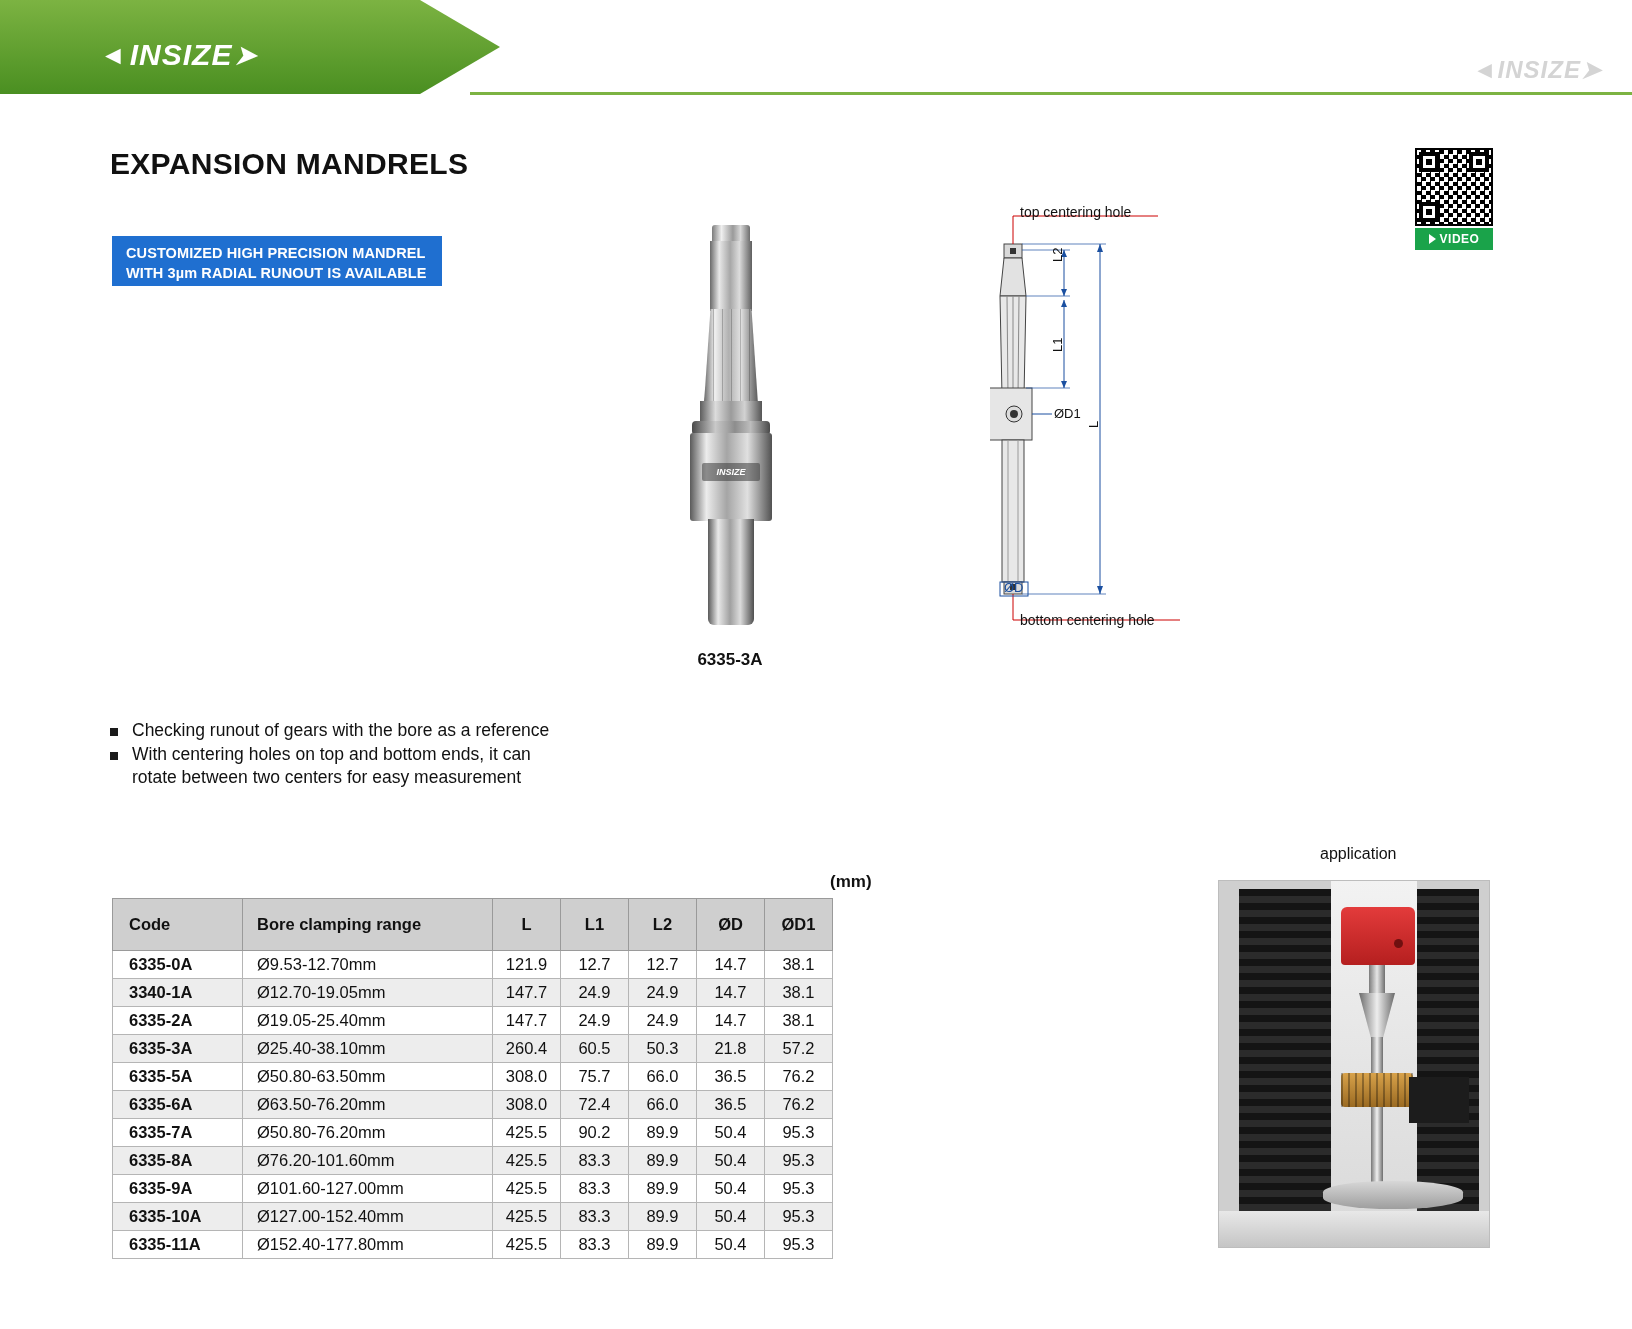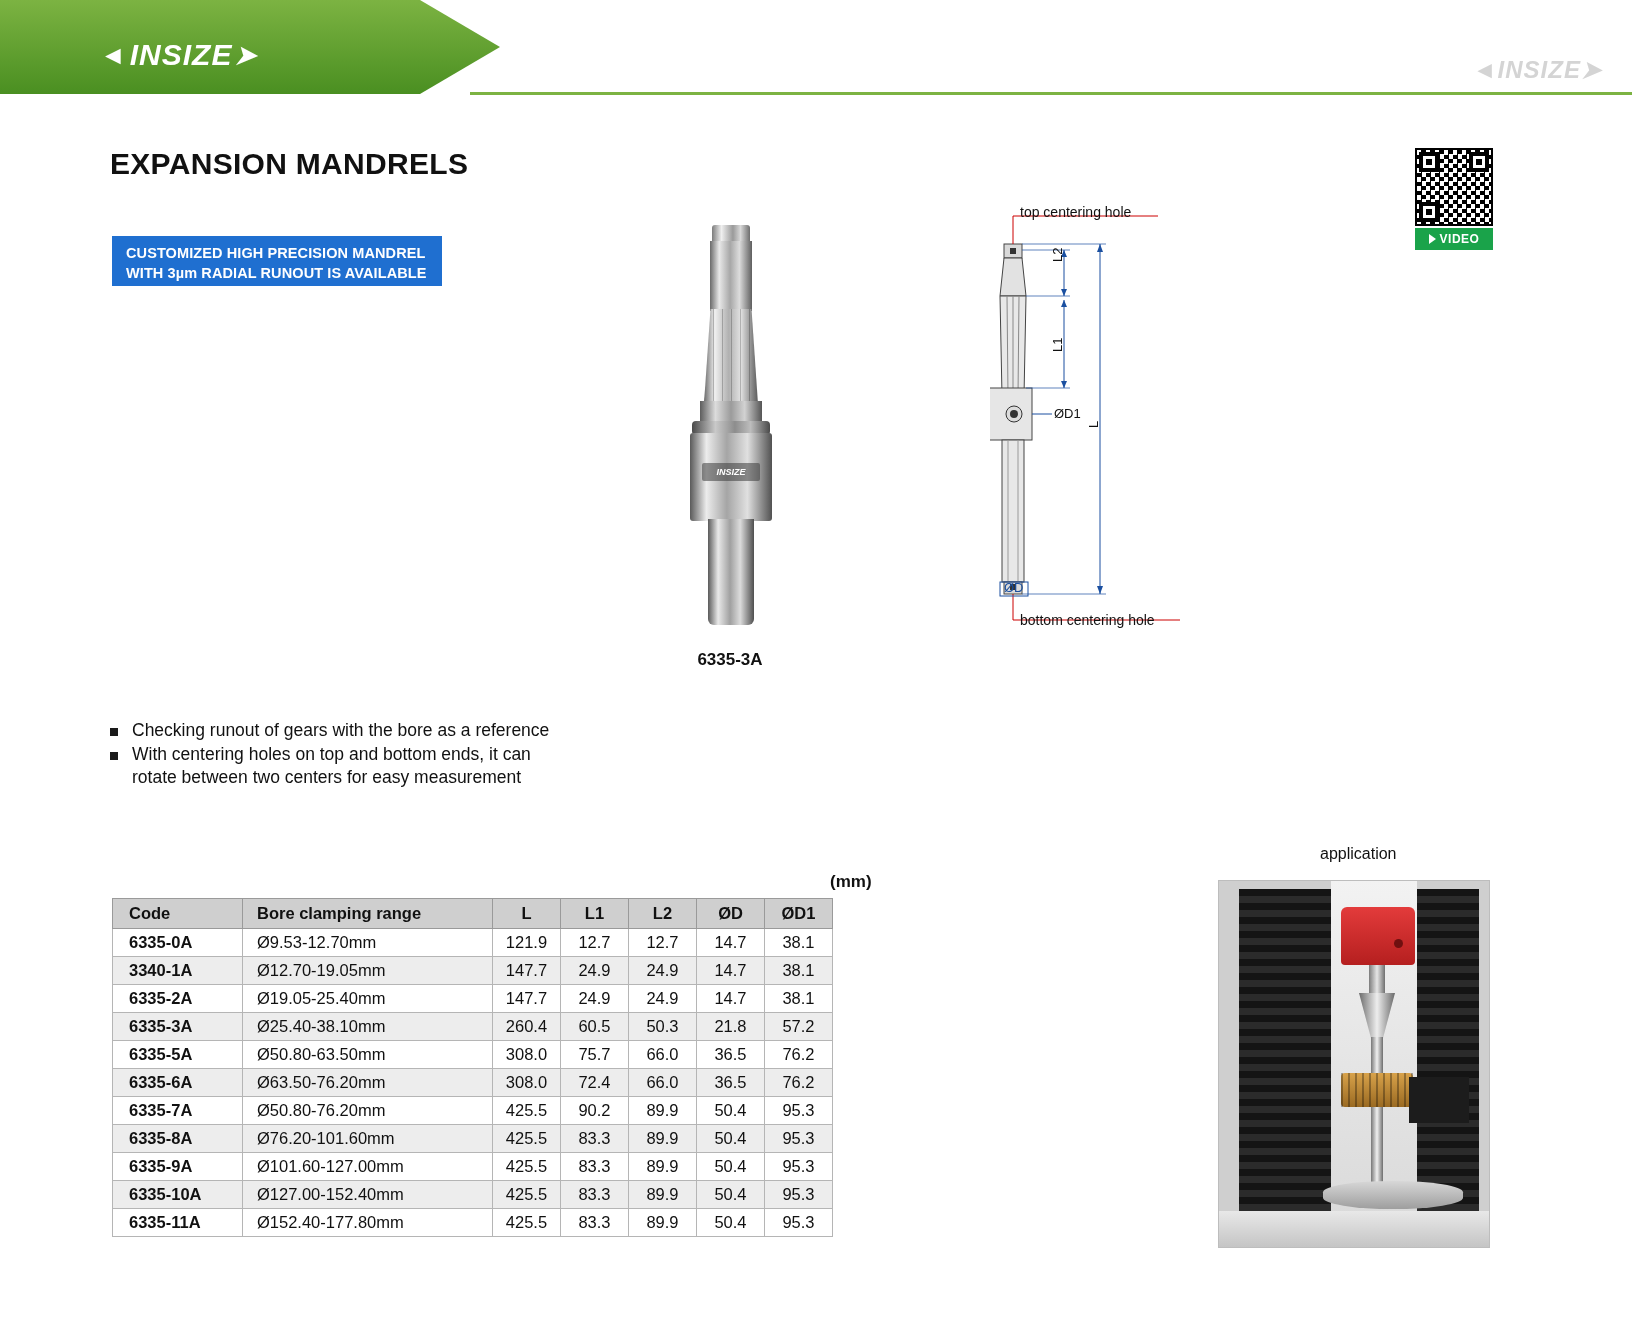--- a/index.html
+++ b/index.html
@@ -248,21 +248,21 @@
   table.spec {
     position: absolute;
     left: 112px; top: 898px;
     border-collapse: collapse;
     font-size: 16.5px;
   }
   table.spec th {
     background: #cfcfcf;
     border: 1px solid #9a9a9a;
     font-weight: bold;
-    padding: 5px 6px;
+    padding: 16px 6px;
     color: #111;
     white-space: nowrap;
   }
   table.spec td {
     border: 1px solid #b5b5b5;
     padding: 4px 6px;
     color: #111;
     white-space: nowrap;
   }
   table.spec tbody tr:nth-child(even) { background: #ededed; }

